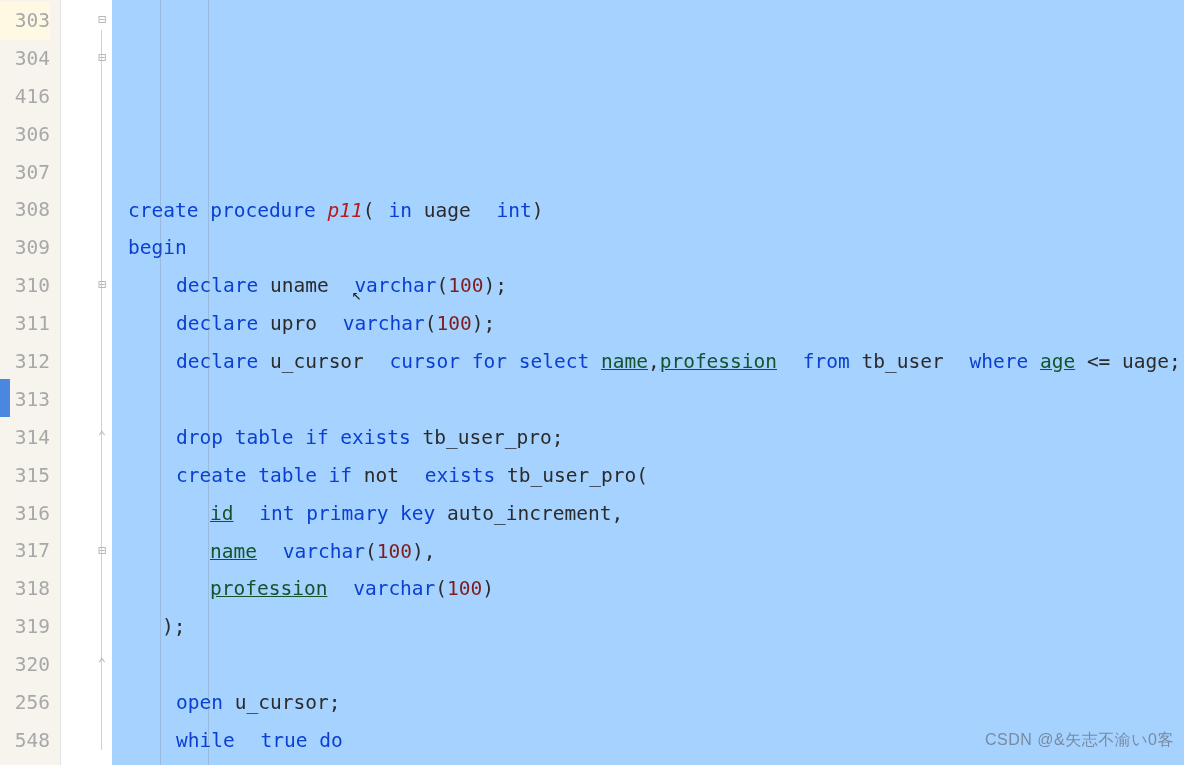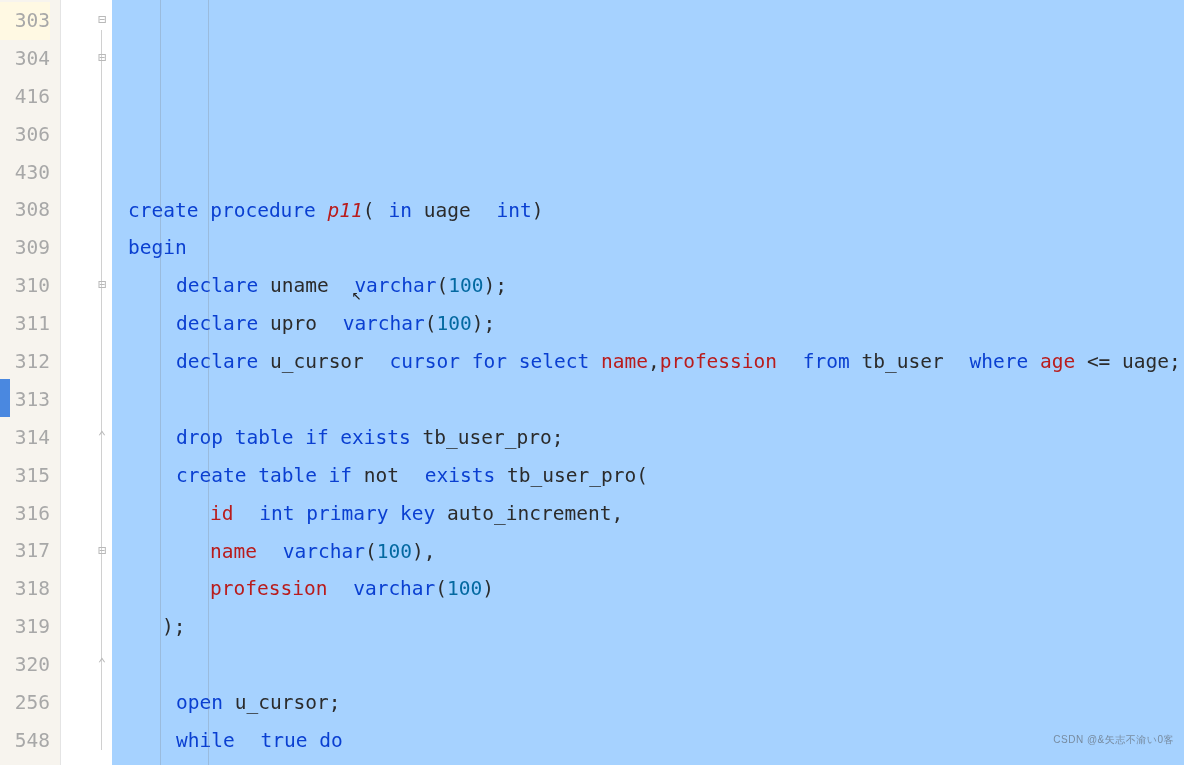--- a/index.html
+++ b/index.html
@@ -83,44 +83,44 @@
     padding-top: 2px;
     padding-left: 2px;
     white-space: pre;
     color: #2b2b2b;
     position: relative;
   }
   .code .line {
     height: 37.9px;
   }
   .kw   { color: #0a3fd1; font-weight: 500; margin-left: 14px; }
-  .num  { color: #0369a1; }
+  .num  { color: #7f1d1d; }
   .func { color: #b91c1c; font-style: italic; }
-  .col  { color: #b91c1c; }
+  .col  { color: #14532d; text-decoration: underline; }
   .op   { color: #2b2b2b; }
   .indent1 { padding-left: 48px; }
   .indent2 { padding-left: 96px; }
   .left-marker {
     position: absolute;
     left: 0;
     width: 10px;
     height: 37.9px;
     background: #4a88e0;
   }
   .cursor-img {
     position: absolute;
     font-size: 16px;
     color: #222;
     pointer-events: none;
   }
   .watermark {
     position: absolute;
     right: 10px;
     bottom: 6px;
-    font-size: 10px;
+    font-size: 16px;
     font-family: sans-serif;
     color: rgba(80,80,80,0.55);
     letter-spacing: 0.5px;
   }
   .guide {
     position: absolute;
     top: 0;
     bottom: 0;
     width: 1px;
     background: rgba(120,120,120,0.25);
@@ -129,21 +129,21 @@
 </head>
 <body>
 
 <div class="editor">
   <div class="gutter" id="gutter">
     <div class="left-marker" style="top:379px;"></div>
   <div class="ln active-bg">303<span class="check">✔</span></div>
       <div class="ln">304</div>
       <div class="ln">416</div>
       <div class="ln">306</div>
-      <div class="ln">430</div>
+      <div class="ln">307</div>
       <div class="ln">308</div>
       <div class="ln">309</div>
       <div class="ln">310</div>
       <div class="ln">311</div>
       <div class="ln">312</div>
       <div class="ln">313</div>
       <div class="ln">314</div>
       <div class="ln">315</div>
       <div class="ln">316</div>
       <div class="ln">317</div>

